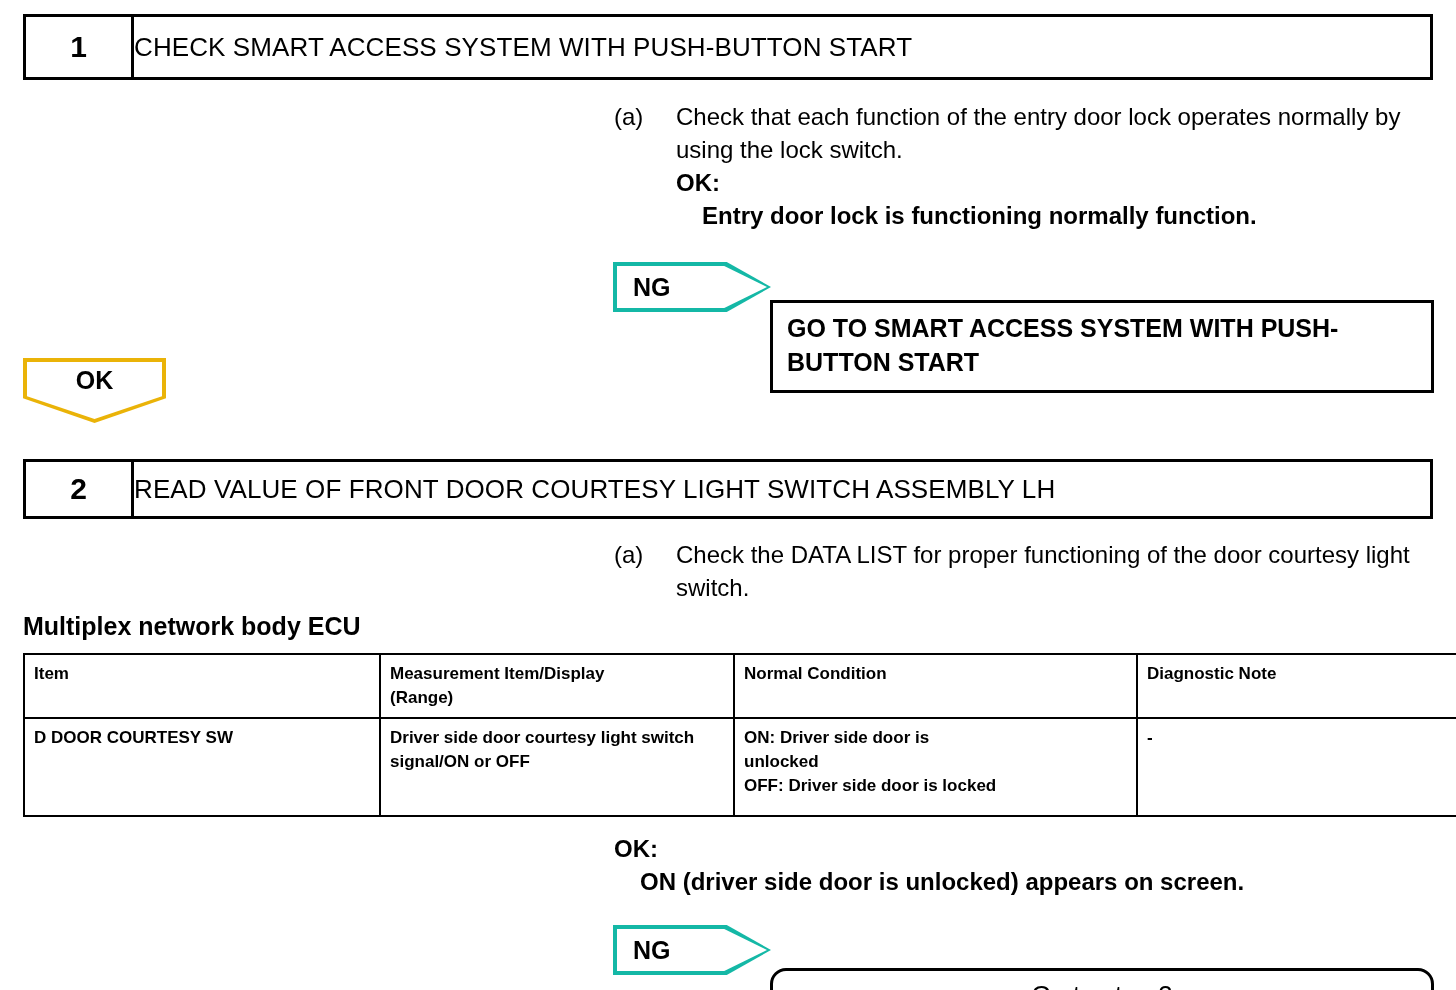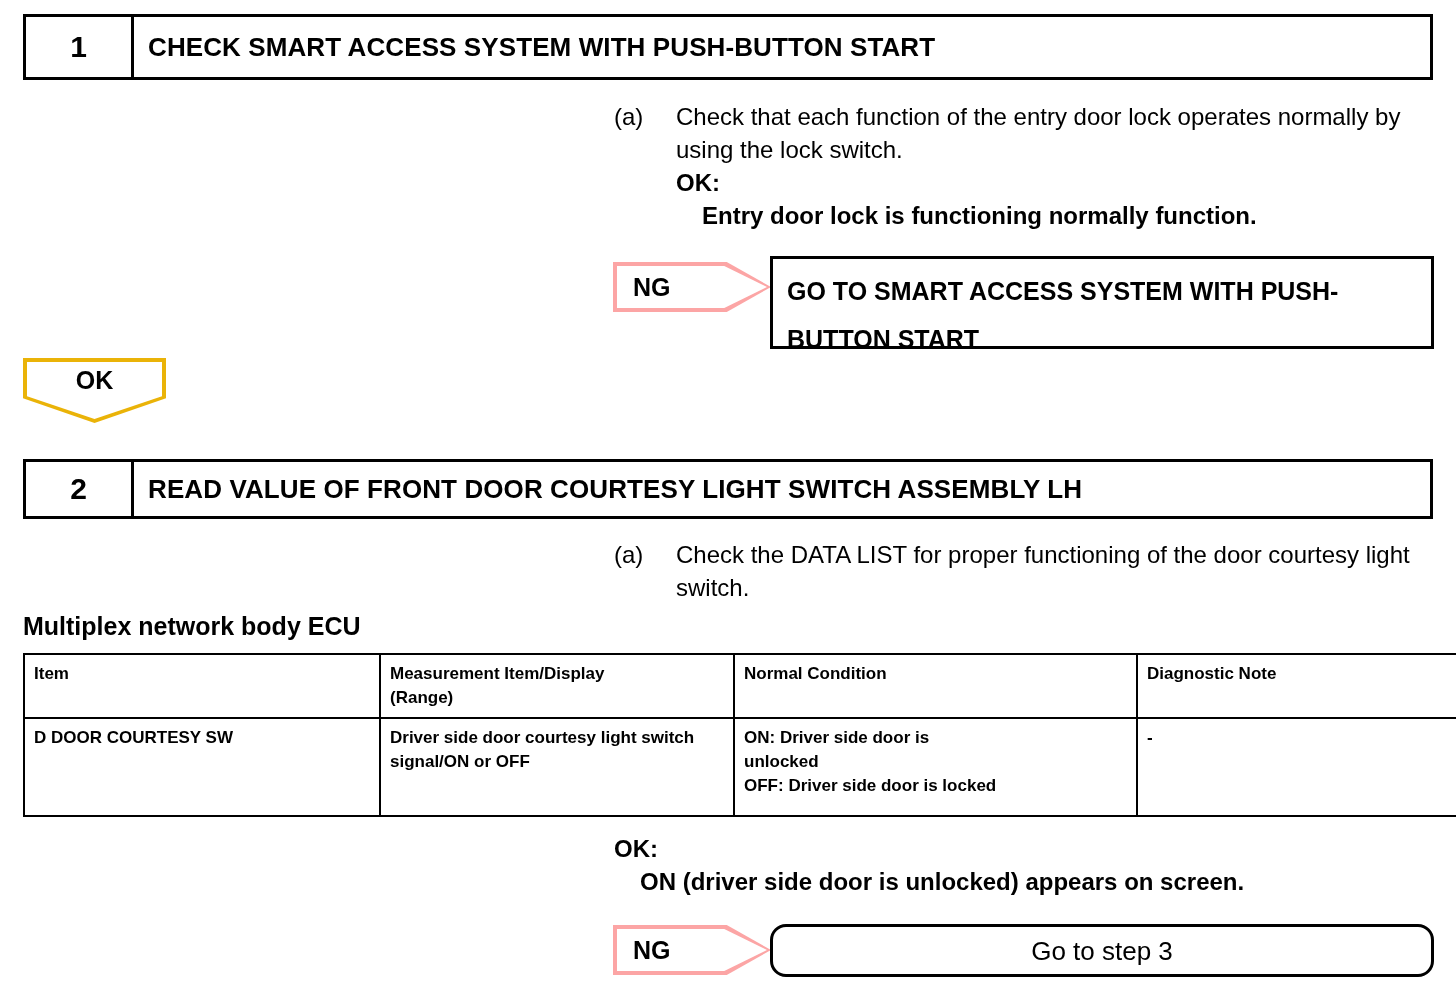--- a/index.html
+++ b/index.html
@@ -37,23 +37,22 @@
     align-items: center;
     justify-content: center;
     font-size: 30px;
     font-weight: bold;
     box-sizing: border-box;
   }
   .step-title {
     flex: 1;
     display: flex;
     align-items: center;
-    padding-left: 14px;
     font-size: 26px;
-    font-weight: bold;
+    font-weight: normal;
     letter-spacing: 0.1px;
     box-sizing: border-box;
   }
 
   
   .proc {
     position: absolute;
     font-size: 24px;
     line-height: 33px;
   }
@@ -86,21 +85,21 @@
 
   
   .ng-arrow {
     position: absolute;
     display: flex;
     align-items: center;
     justify-content: flex-start;
     box-sizing: border-box;
     font-size: 25px;
     font-weight: bold;
-    background: #fca5a5;
+    background: #14b8a6;
     clip-path: polygon(0 0, 72% 0, 100% 50%, 72% 100%, 0 100%);
   }
   .ng-arrow .ng-inner {
     position: absolute;
     left: 4px;
     top: 4px;
     right: 4px;
     bottom: 4px;
     background: #fff;
     clip-path: polygon(0 0, 71.5% 0, 100% 50%, 71.5% 100%, 0 100%);
@@ -138,22 +137,23 @@
   }
 
   
   .result-box {
     position: absolute;
     border: 3px solid #000;
     background: #fff;
     box-sizing: border-box;
     font-size: 25px;
     font-weight: bold;
-    line-height: 48px;
+    line-height: 34px;
     padding: 8px 0 0 14px;
+    margin-top: 44px;
   }
   .result-box.centered {
     padding: 0;
     display: flex;
     align-items: center;
     justify-content: center;
     font-weight: normal;
     font-size: 26px;
     border-radius: 16px;
   }

